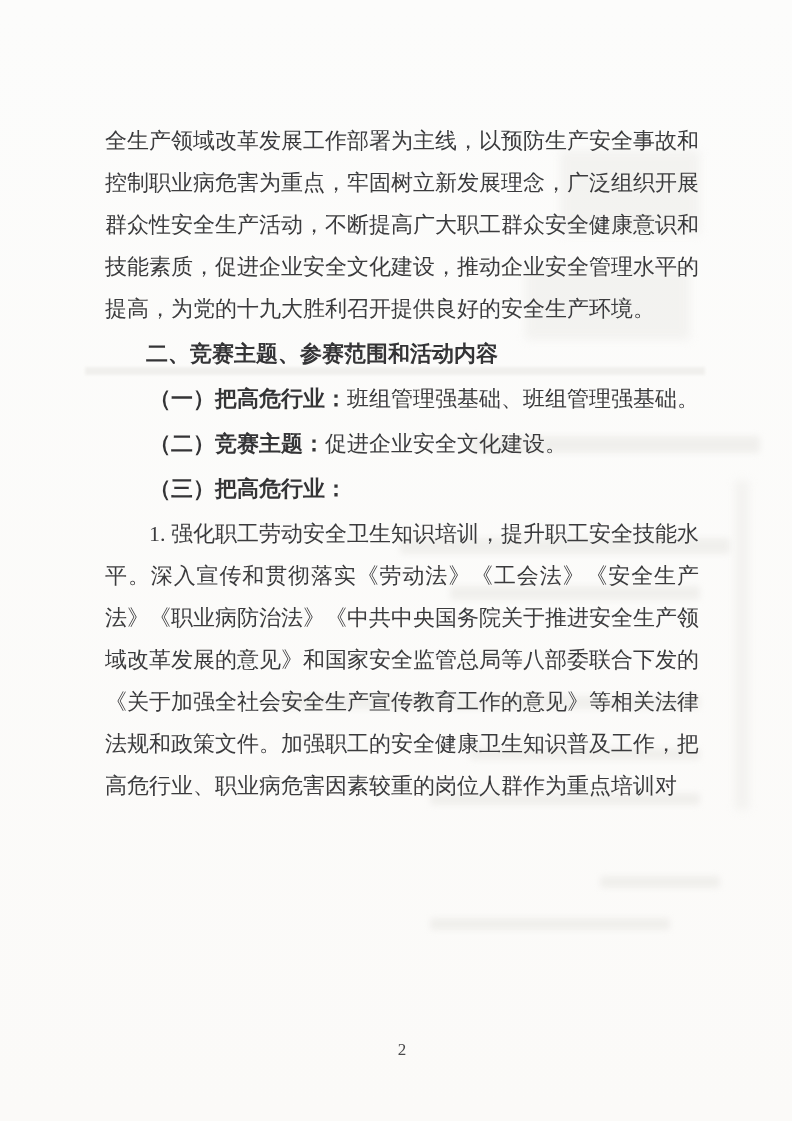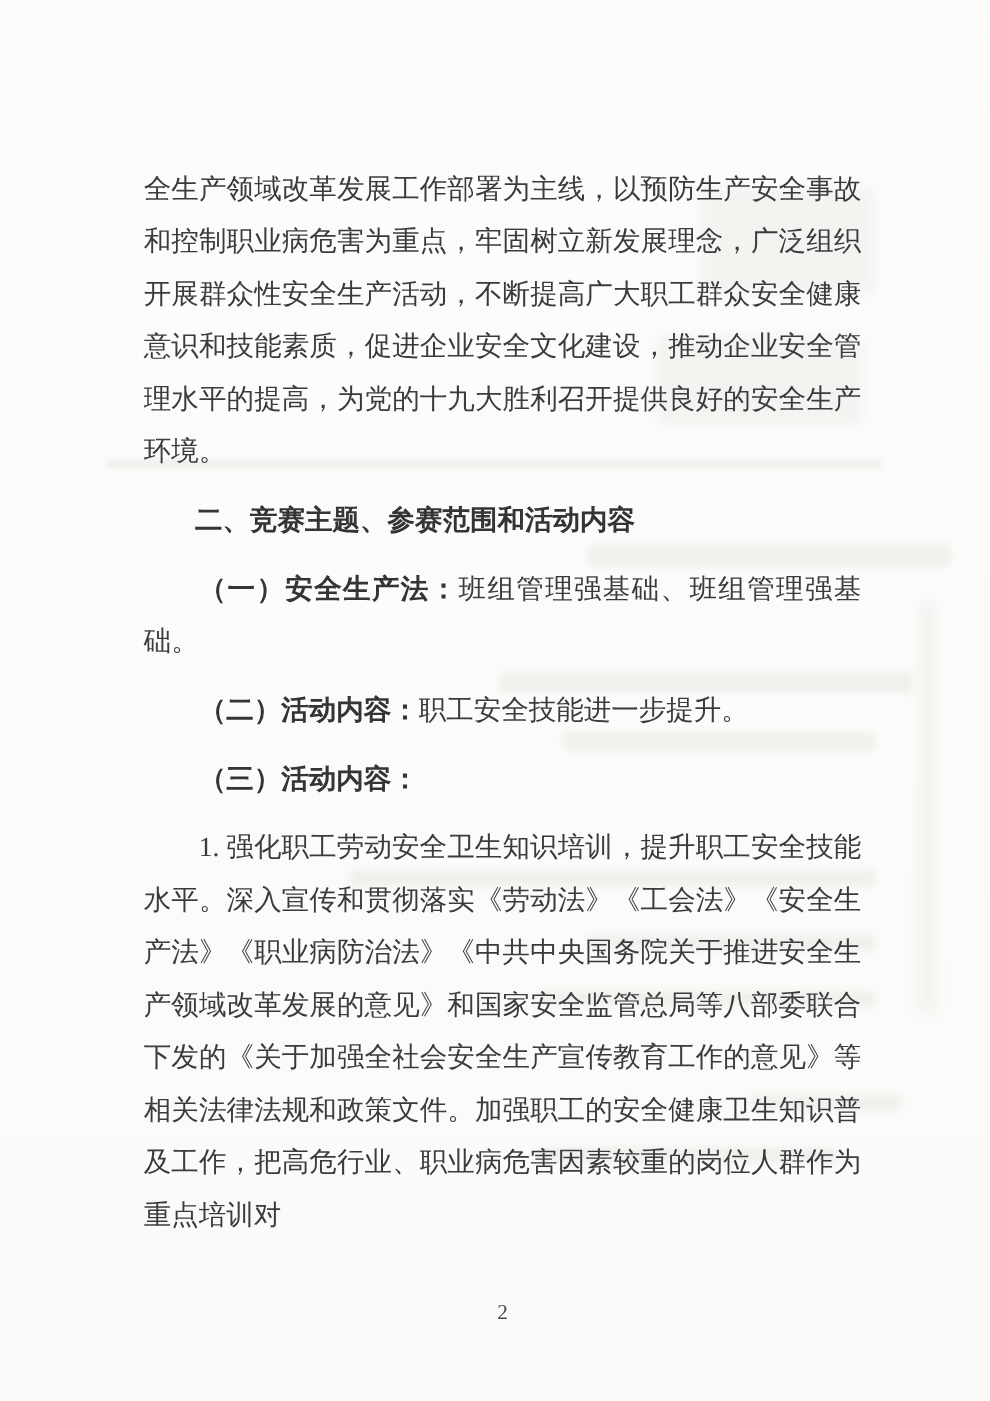--- a/index.html
+++ b/index.html
@@ -16,24 +16,24 @@
     left: 102px;
     top: 117px;
     width: 600px;
     z-index: 2;
     font-family: "Liberation Serif", "DejaVu Serif", serif;
     font-size: 22px;
     line-height: 42px;
     color: #3b3b3d;
     text-align: justify;
   }
-  .content p { margin: 13px; text-indent: 44px; }
+  .content p { margin: 3px; text-indent: 44px; }
   .content p.noindent { text-indent: 0; }
   .content h2 {
-    margin: 10px;
+    margin: 0;
     font-family: "Liberation Sans", "DejaVu Sans", sans-serif;
     font-size: 22px;
     line-height: 42px;
     font-weight: 700;
     text-indent: 44px;
     color: #343436;
   }
   .lead { font-weight: 700; color: #343436; }
   .page-number {
     position: absolute;
@@ -85,29 +85,29 @@
   <div class="content">
 
     <p class="noindent">
       <span>全生产领域改革发展工作部署为主线，以预防生产安全事故和控制职业病危害为重点，牢固树立新发展理念，广泛组织开展群众性安全生产活动，不断提高广大职工群众安全健康意识和技能素质，促进企业安全文化建设，推动企业安全管理水平的提高，为党的十九大胜利召开提供良好的安全生产环境。</span>
     </p>
 
 
     <h2>二、竞赛主题、参赛范围和活动内容</h2>
 
     <p>
-      <span class="lead">（一）安全生产法：</span><span>班组管理强基础、班组管理强基础。</span>
+      <span class="lead">（一）把高危行业：</span><span>班组管理强基础、班组管理强基础。</span>
     </p>
 
     <p>
-      <span class="lead">（二）活动内容：</span><span>职工安全技能进一步提升。</span>
+      <span class="lead">（二）竞赛主题：</span><span>促进企业安全文化建设。</span>
     </p>
 
     <p>
-      <span class="lead">（三）活动内容：</span>
+      <span class="lead">（三）把高危行业：</span>
     </p>
 
     <p>
       <span>1. 强化职工劳动安全卫生知识培训，提升职工安全技能水平。深入宣传和贯彻落实《劳动法》《工会法》《安全生产法》《职业病防治法》《中共中央国务院关于推进安全生产领域改革发展的意见》和国家安全监管总局等八部委联合下发的《关于加强全社会安全生产宣传教育工作的意见》等相关法律法规和政策文件。加强职工的安全健康卫生知识普及工作，把高危行业、职业病危害因素较重的岗位人群作为重点培训对</span>
     </p>
 
   </div>
 
   <div class="page-number">2</div>
 

